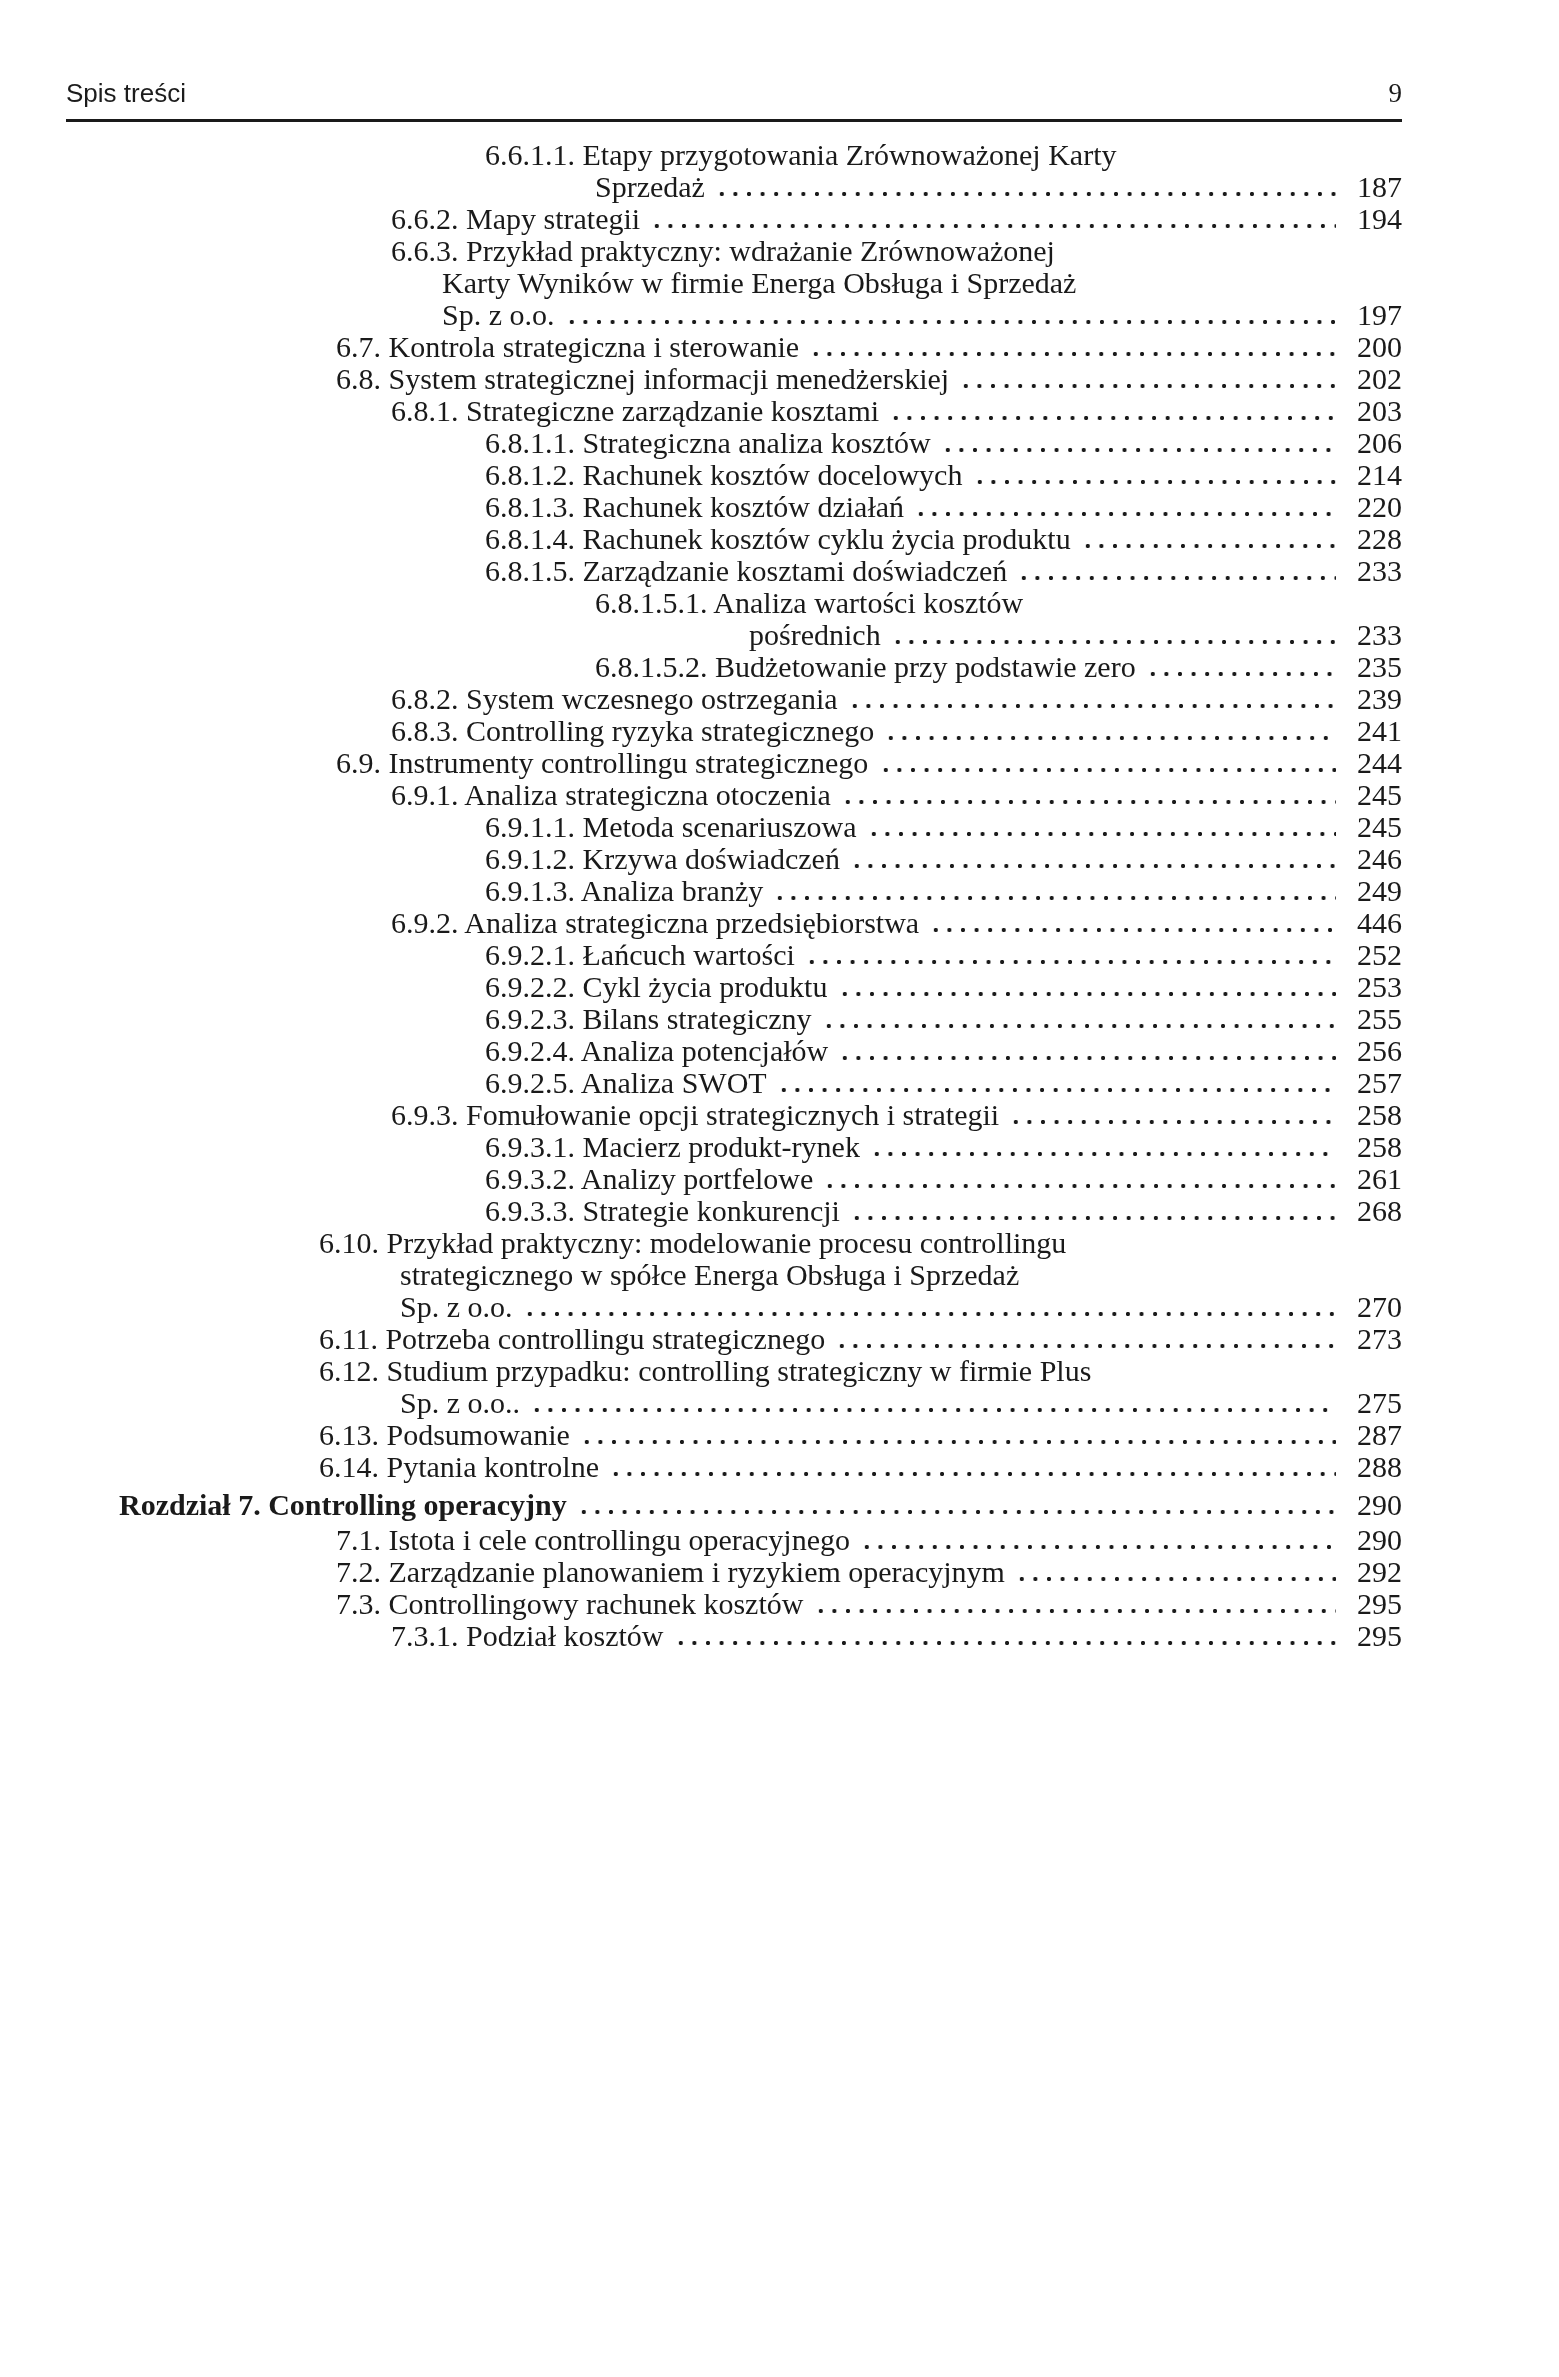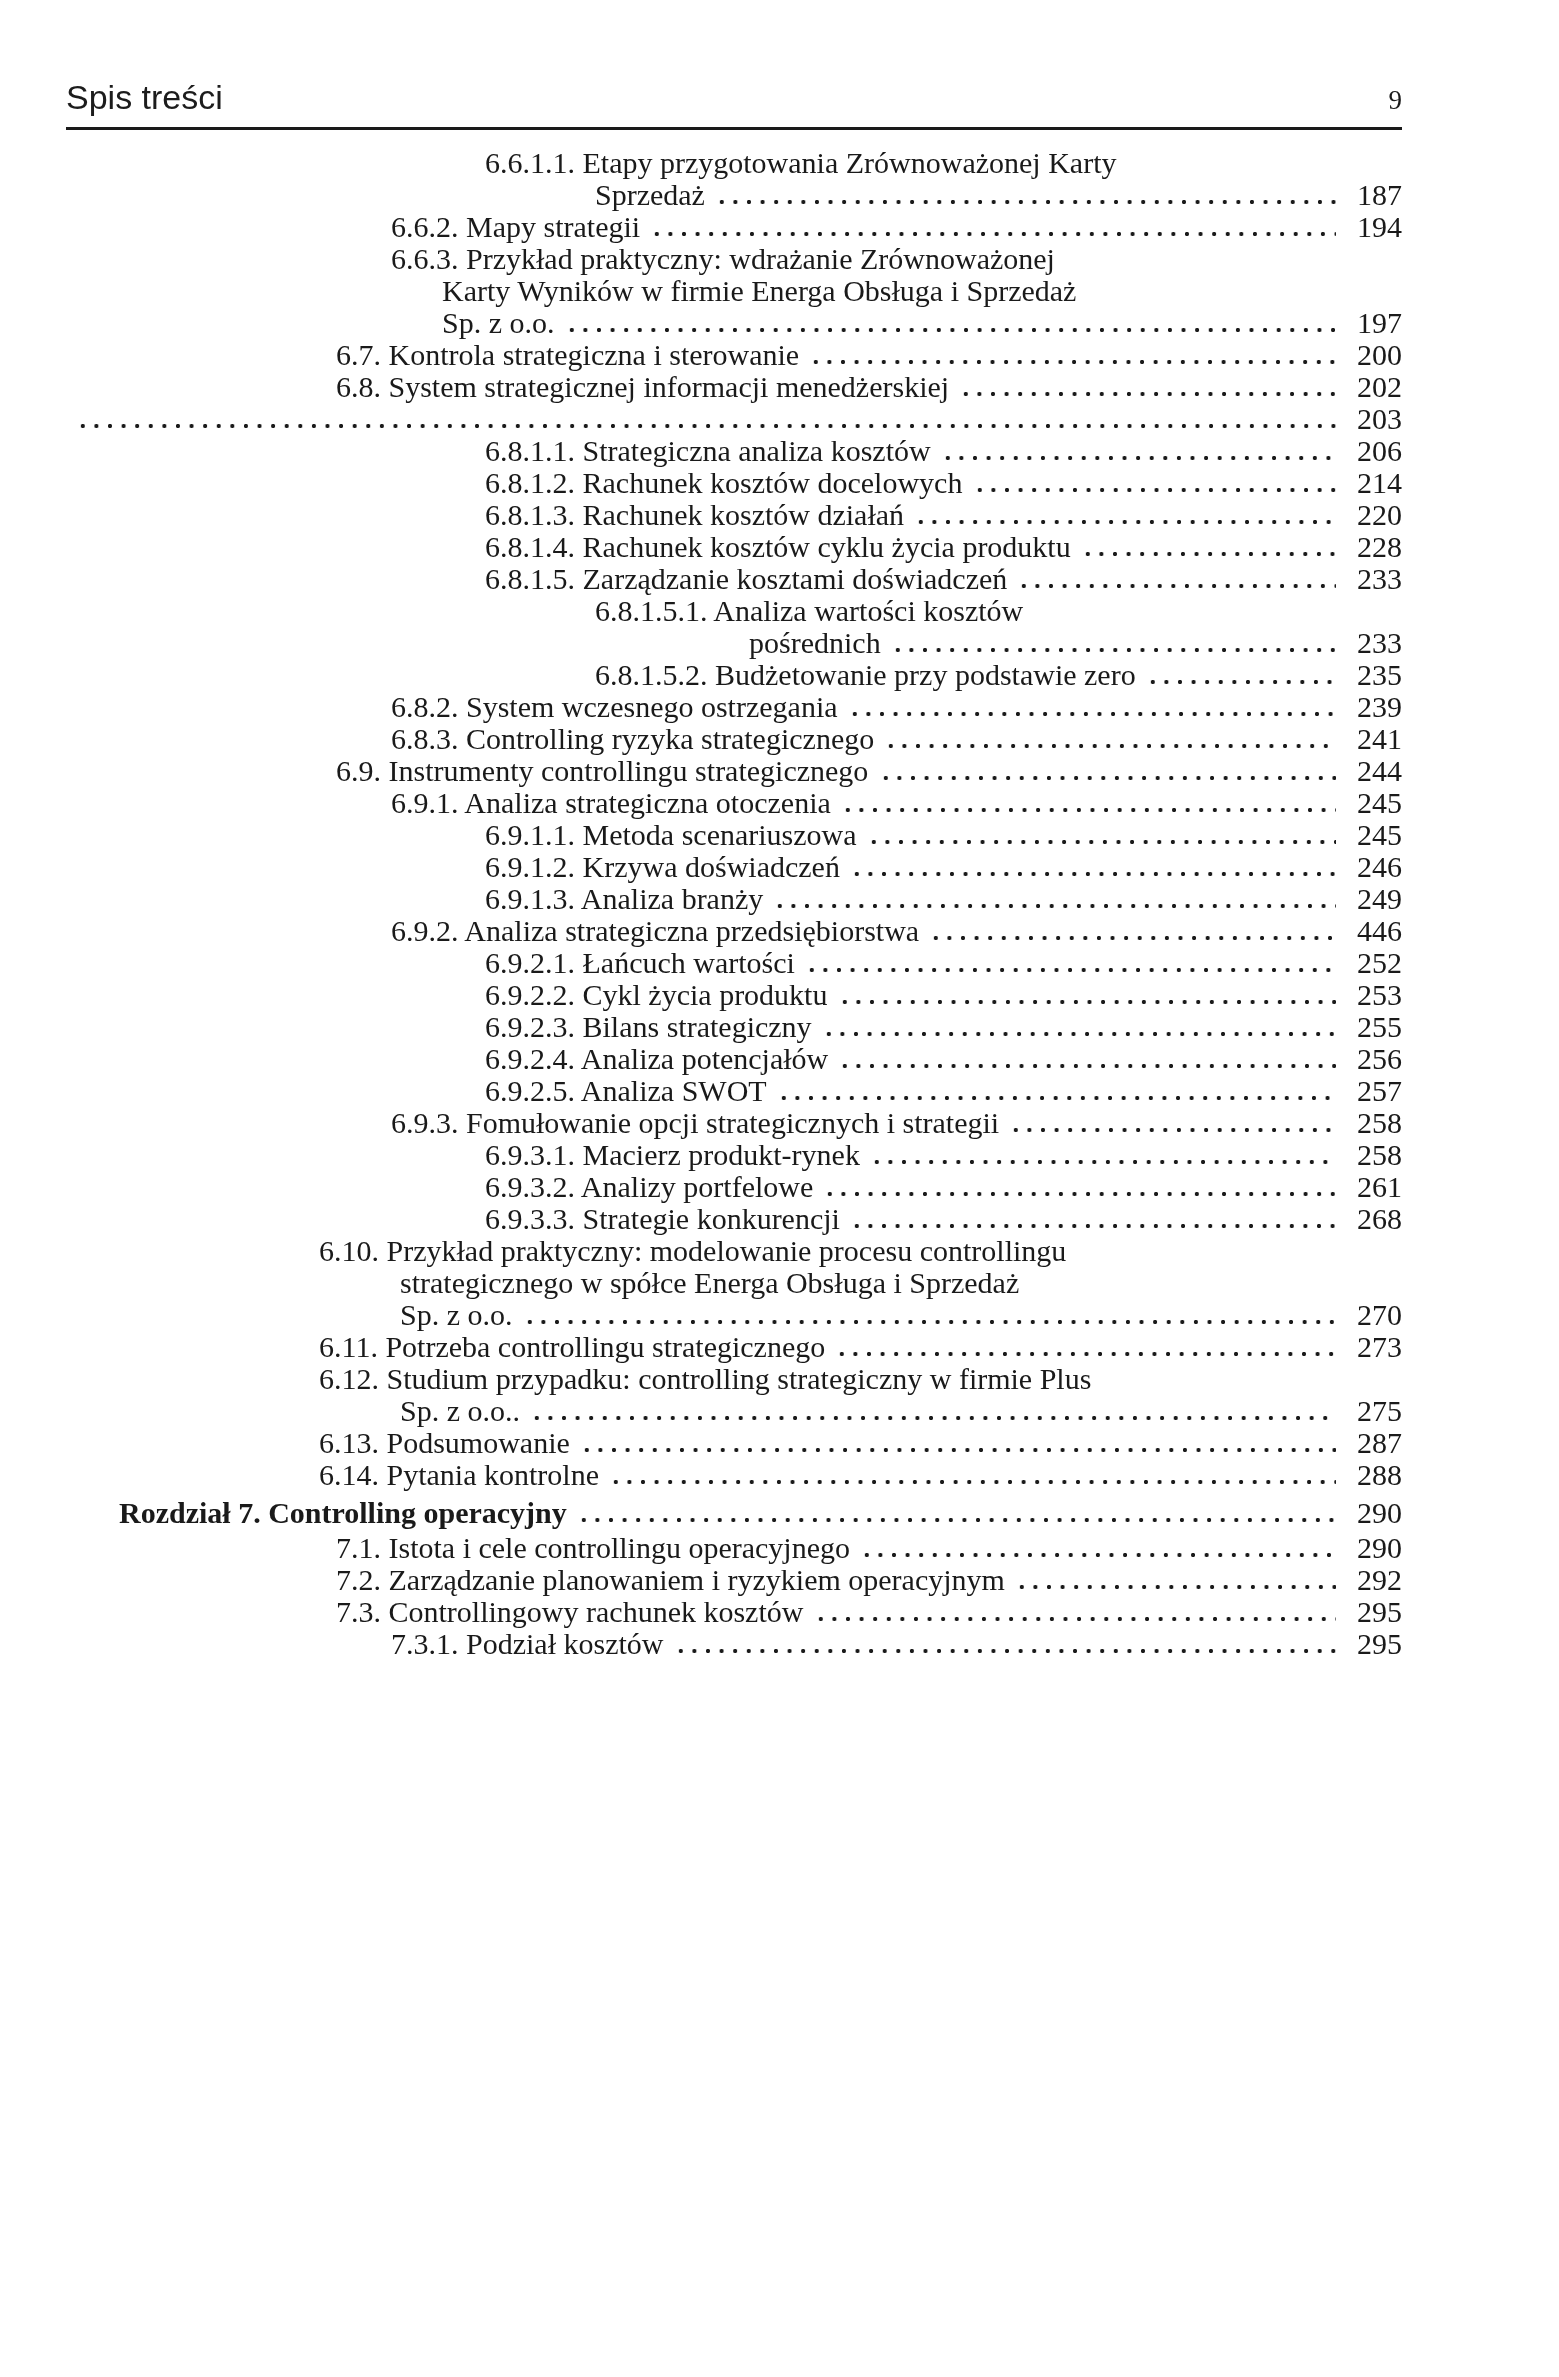--- a/index.html
+++ b/index.html
@@ -15,21 +15,21 @@
     color: #1a1a1a;
     overflow: hidden;
   }
   .header {
     display: flex;
     justify-content: space-between;
     align-items: baseline;
   }
   .header-title {
     font-family: "Liberation Sans", "DejaVu Sans", sans-serif;
-    font-size: 34px;
+    font-size: 26px;
     color: #1c1c1c;
   }
   .header-page {
     font-size: 27px;
   }
   .rule {
     height: 2.6px;
     background: #1a1a1a;
     margin-top: 10.2px;
   }
@@ -107,20 +107,21 @@
         <span class="toc-text" style="padding-left: 270px;">6.7. Kontrola strategiczna i sterowanie</span>
         <span class="leader"></span>
         <span class="pageno">200</span>
       </div>
       <div class="toc-line">
         <span class="toc-text" style="padding-left: 270px;">6.8. System strategicznej informacji menedżerskiej</span>
         <span class="leader"></span>
         <span class="pageno">202</span>
       </div>
       <div class="toc-line">
+        <span class="toc-text" style="padding-left: 325px;">6.8.1. Strategiczne zarządzanie kosztami</span>
         <span class="leader"></span>
         <span class="pageno">203</span>
       </div>
       <div class="toc-line">
         <span class="toc-text" style="padding-left: 419px;">6.8.1.1. Strategiczna analiza kosztów</span>
         <span class="leader"></span>
         <span class="pageno">206</span>
       </div>
       <div class="toc-line">
         <span class="toc-text" style="padding-left: 419px;">6.8.1.2. Rachunek kosztów docelowych</span>

